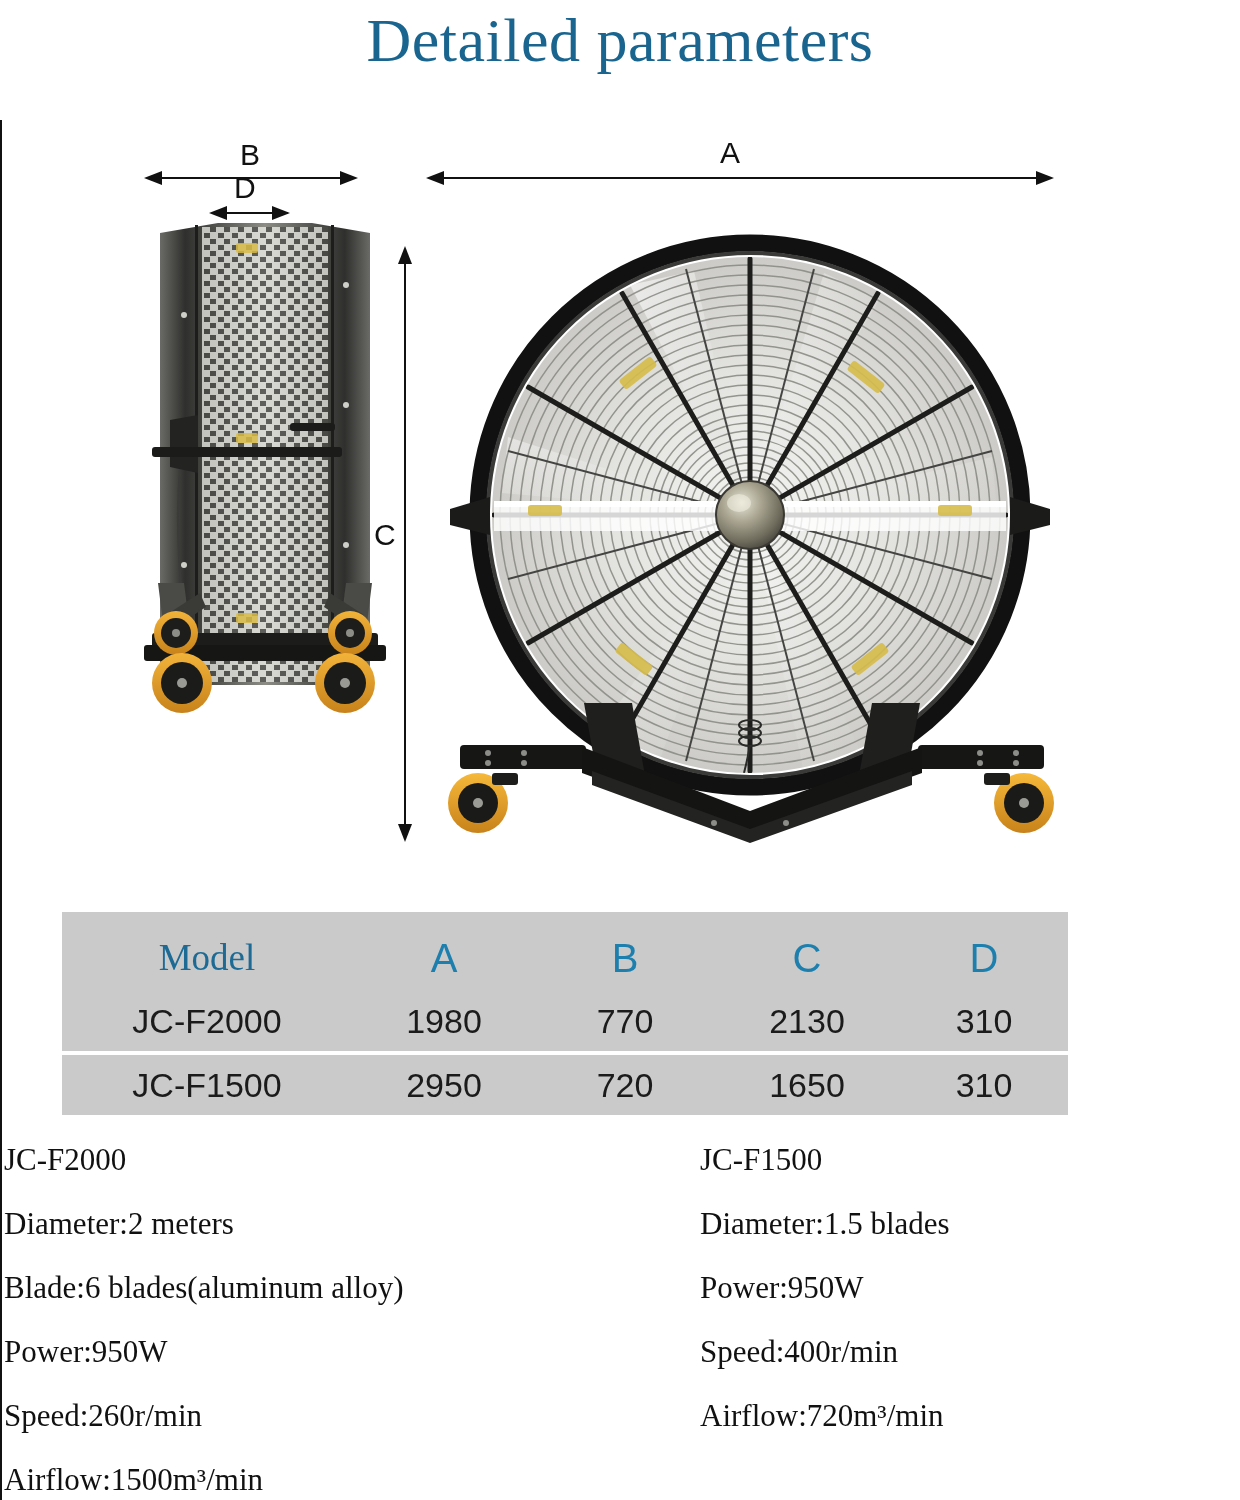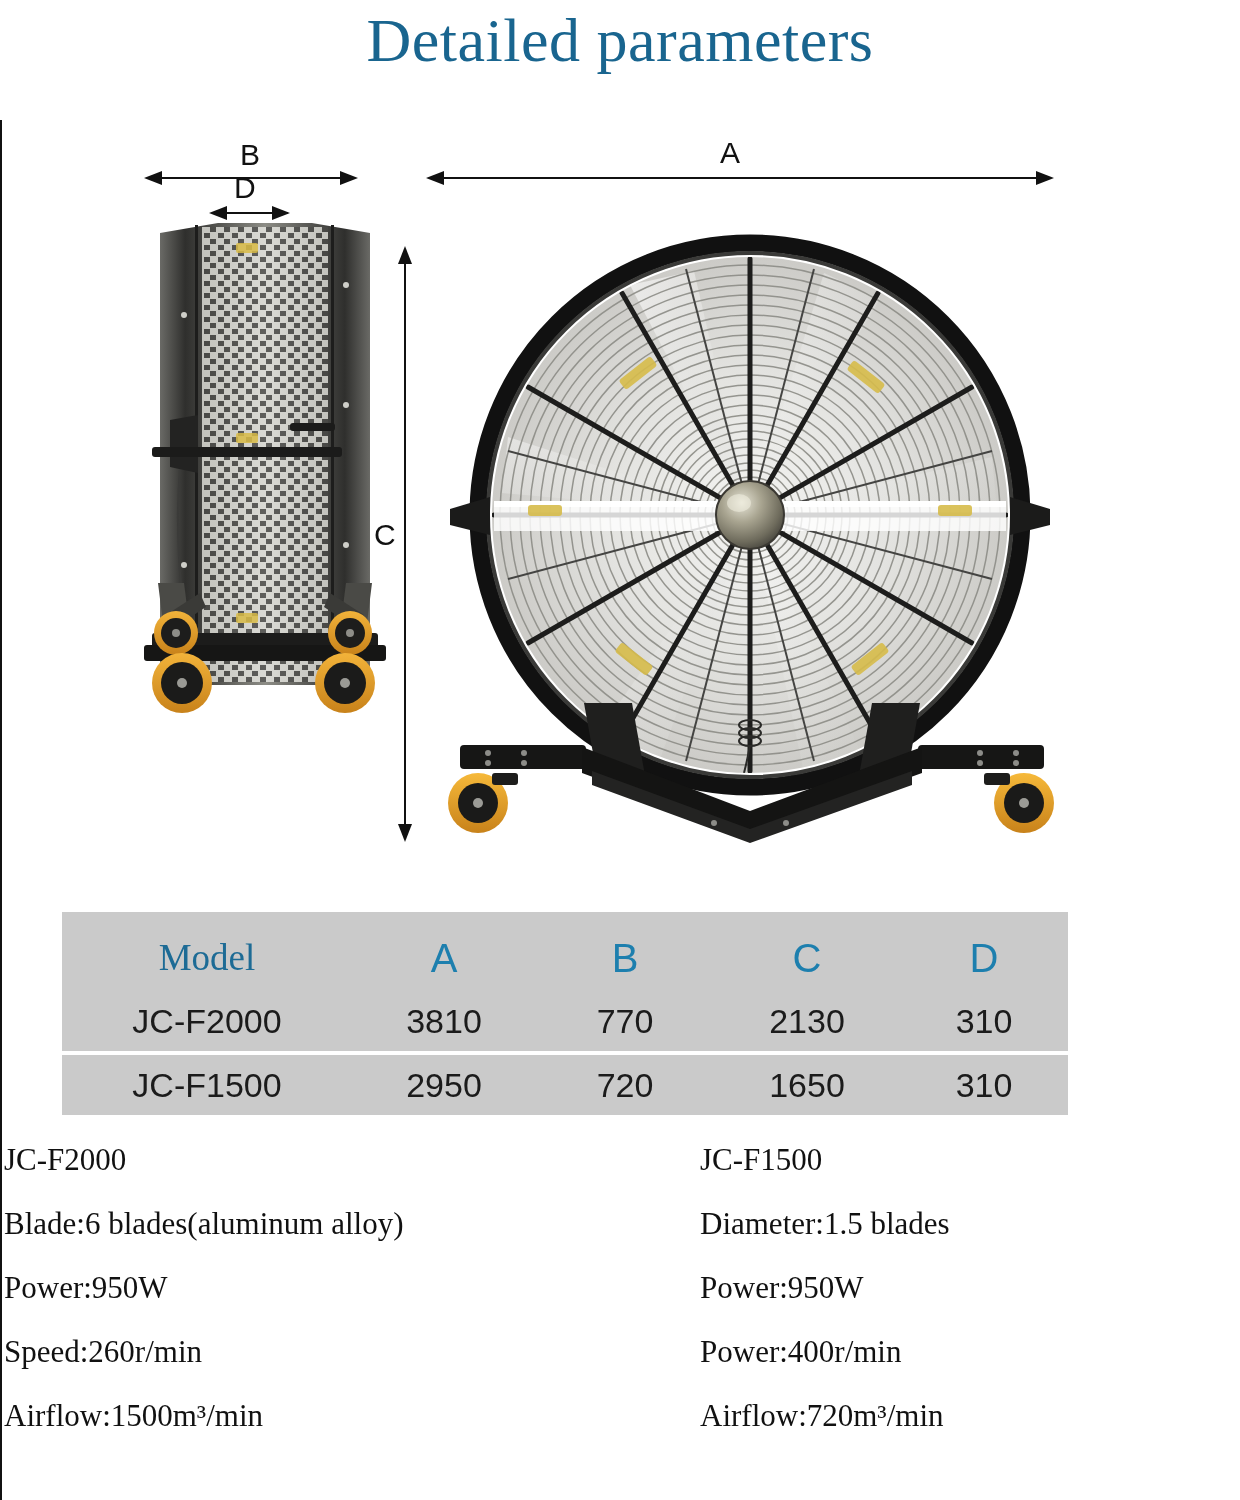--- a/index.html
+++ b/index.html
@@ -413,42 +413,43 @@
   <div class="trow header">
     <div class="cell c-model">Model</div>
     <div class="cell c-a">A</div>
     <div class="cell c-b">B</div>
     <div class="cell c-c">C</div>
     <div class="cell c-d">D</div>
   </div>
 
   <div class="trow r1">
     <div class="cell c-model">JC-F2000</div>
-    <div class="cell c-a">3810</div>
+    <div class="cell c-a">1980</div>
     <div class="cell c-b">770</div>
     <div class="cell c-c">2130</div>
     <div class="cell c-d">310</div>
   </div>
 
   <div class="trow r2">
     <div class="cell c-model">JC-F1500</div>
     <div class="cell c-a">2950</div>
     <div class="cell c-b">720</div>
     <div class="cell c-c">1650</div>
     <div class="cell c-d">310</div>
   </div>
 </div>
 
 <div class="spec-col" id="spec-left">
   <div class="spec-line">JC-F2000</div>
+  <div class="spec-line">Diameter:2 meters</div>
   <div class="spec-line">Blade:6 blades(aluminum alloy)</div>
   <div class="spec-line">Power:950W</div>
   <div class="spec-line">Speed:260r/min</div>
   <div class="spec-line">Airflow:1500m³/min</div>
 </div>
 
 <div class="spec-col" id="spec-right">
   <div class="spec-line">JC-F1500</div>
   <div class="spec-line">Diameter:1.5 blades</div>
   <div class="spec-line">Power:950W</div>
-  <div class="spec-line">Power:400r/min</div>
+  <div class="spec-line">Speed:400r/min</div>
   <div class="spec-line">Airflow:720m³/min</div>
 </div>
 
 </body></html>

